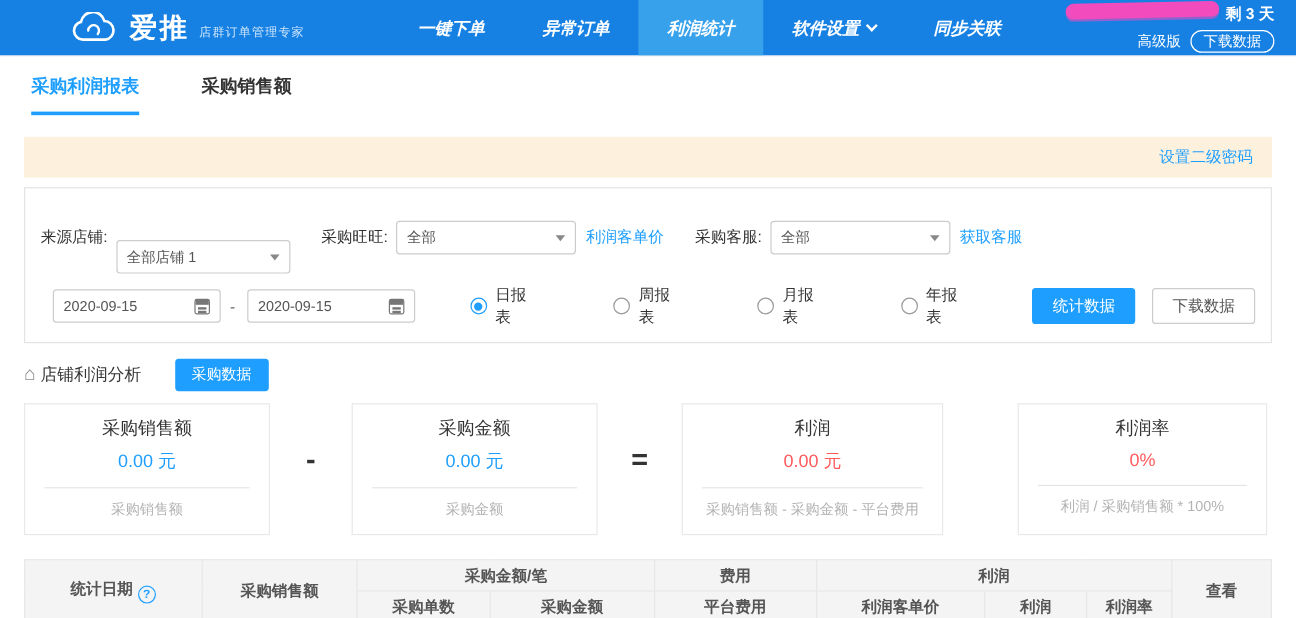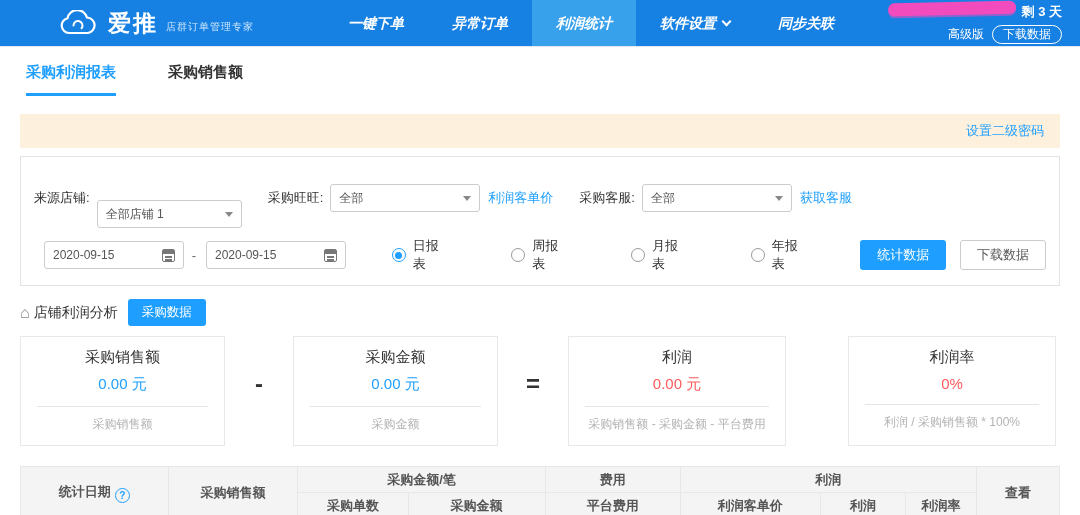--- a/index.html
+++ b/index.html
@@ -73,21 +73,21 @@
   .radio.checked .rdot:after { content:""; width:7px; height:7px; border-radius:50%; background:#1e9fff; }
   .btn-primary { margin-left:50px; width:86px; height:30px; background:#1e9fff; color:#fff;
     border:none; border-radius:3px; font-size:13px; cursor:pointer; font-family:inherit; }
   .btn-plain { margin-left:14px; width:86px; height:30px; background:#fff; color:#555;
     border:1px solid #ccc; border-radius:3px; font-size:13px; cursor:pointer; font-family:inherit; }
 
   
   .section-row { display:flex; align-items:center; margin:13px 0 0 20px; }
   .home-ic { color:#8a8a8a; font-size:16px; margin-right:4px; }
   .section-title { font-size:14px; color:#333; }
-  .btn-small { margin-left:10px; padding:5px 14px; background:#1e9fff; color:#fff; border:none;
+  .btn-small { margin-left:28px; padding:5px 14px; background:#1e9fff; color:#fff; border:none;
     border-radius:3px; font-size:12.5px; cursor:pointer; font-family:inherit; }
 
   
   .cards-row { display:flex; margin:10px 20px 0; align-items:stretch; }
   .card { border:1px solid #e8e8e8; background:#fff; text-align:center; padding-top:11px; }
   .c1 { width:205px; } .c2 { width:205px; } .c3 { width:218px; } .c4 { width:208px; }
   .op { display:flex; align-items:center; justify-content:center; font-size:24px;
     font-weight:bold; color:#333; padding-bottom:14px; }
   .op-minus { width:68px; } .op-eq { width:70px; } .gap-sp { width:62px; }
   .card-title { font-size:15px; color:#333; }

